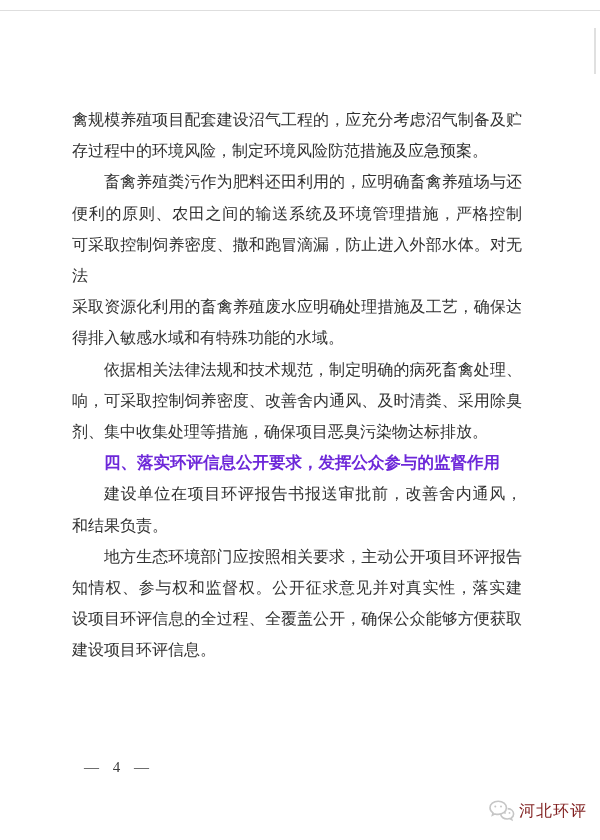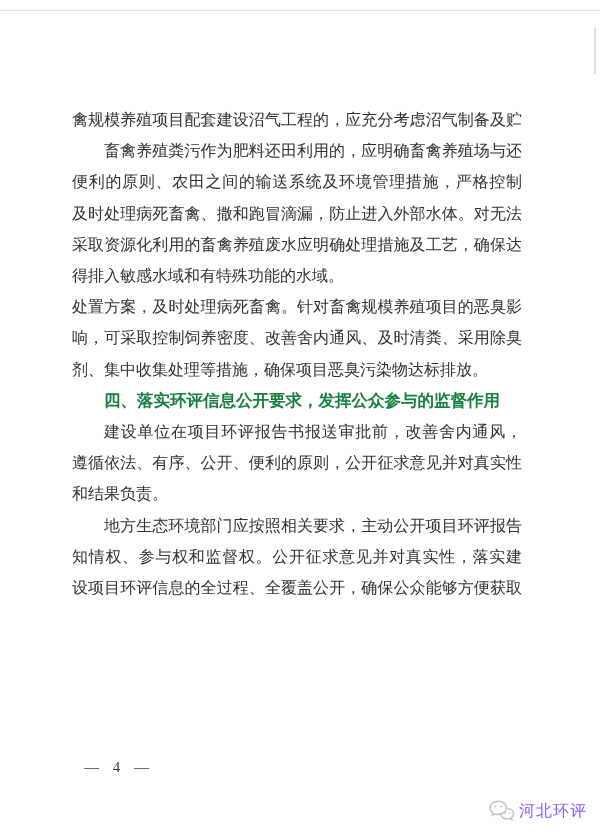--- a/index.html
+++ b/index.html
@@ -48,21 +48,21 @@
   .line.full {
     text-align-last: justify;
   }
   .line.indent {
     text-indent: 32px;
   }
   .line.heading {
     font-family: "Liberation Sans", "DejaVu Sans", sans-serif;
     font-weight: bold;
     font-size: 16.5px;
-    color: #15803d;
+    color: #6d28d9;
     text-align-last: left;
   }
   .page-number {
     position: absolute;
     left: 84px;
     top: 759px;
     font-size: 15px;
     color: #3a3a3a;
     letter-spacing: 4px;
     word-spacing: 2px;
@@ -75,51 +75,52 @@
     display: flex;
     align-items: center;
     gap: 4px;
     color: #c6c6c6;
     user-select: none;
   }
   .watermark-text {
     font-family: "Liberation Sans", "DejaVu Sans", sans-serif;
     font-size: 16px;
     letter-spacing: 1px;
-    color: #8b5cf6;
+    color: #7f1d1d;
   }
   .wechat-icon-svg {
     display: block;
   }
 </style>
 </head>
 <body>
 
 <div class="page">
 
   <div class="scan-line-top"></div>
   <div class="scan-line-right"></div>
 
   <div class="doc-body" id="doc-body">
       <div class="line full">禽规模养殖项目配套建设沼气工程的，应充分考虑沼气制备及贮</div>
+      <div class="line">存过程中的环境风险，制定环境风险防范措施及应急预案。</div>
       <div class="line full indent">畜禽养殖粪污作为肥料还田利用的，应明确畜禽养殖场与还</div>
       <div class="line full">便利的原则、农田之间的输送系统及环境管理措施，严格控制</div>
-      <div class="line full">及时处理病死畜禽、撒和跑冒滴漏，防止进入外部水体。对无法</div>
+      <div class="line full">可采取控制饲养密度、撒和跑冒滴漏，防止进入外部水体。对无法</div>
       <div class="line full">采取资源化利用的畜禽养殖废水应明确处理措施及工艺，确保达</div>
       <div class="line">得排入敏感水域和有特殊功能的水域。</div>
-      <div class="line full">处置方案，及时处理病死畜禽。针对畜禽规模养殖项目的恶臭影</div>
+      <div class="line full indent">依据相关法律法规和技术规范，制定明确的病死畜禽处理、</div>
       <div class="line full">响，可采取控制饲养密度、改善舍内通风、及时清粪、采用除臭</div>
       <div class="line">剂、集中收集处理等措施，确保项目恶臭污染物达标排放。</div>
       <div class="line indent heading">四、落实环评信息公开要求，发挥公众参与的监督作用</div>
       <div class="line full indent">建设单位在项目环评报告书报送审批前，改善舍内通风，</div>
-      <div class="line full">遵循依法、有序、公开、便利的原则，公开征求意见并对真实性</div>
       <div class="line">和结果负责。</div>
       <div class="line full indent">地方生态环境部门应按照相关要求，主动公开项目环评报告</div>
       <div class="line full">知情权、参与权和监督权。公开征求意见并对真实性，落实建</div>
       <div class="line full">设项目环评信息的全过程、全覆盖公开，确保公众能够方便获取</div>
+      <div class="line">建设项目环评信息。</div>
     </div>
 
   <div class="page-number">— 4 —</div>
 
   <div class="watermark">
     <span>
       <svg class="wechat-icon-svg" width="27" height="24" viewBox="0 0 27 24" xmlns="http://www.w3.org/2000/svg">
         <g fill="none" stroke="#c6c6c6" stroke-width="1.6">
           <path d="M10.2 2.2 C5.4 2.2 2 5.2 2 8.8 C2 10.9 3.2 12.7 5 13.9 L4.4 16.2 L7 14.9 C8 15.2 9.1 15.4 10.2 15.4 C15 15.4 18.4 12.4 18.4 8.8 C18.4 5.2 15 2.2 10.2 2.2 Z"></path>
           <path d="M19.6 9.6 C23.1 9.8 25.6 12.1 25.6 14.9 C25.6 16.5 24.7 17.9 23.3 18.9 L23.8 20.7 L21.7 19.6 C20.9 19.9 20.1 20 19.2 20 C15.5 20 12.7 17.7 12.7 14.9"></path>

